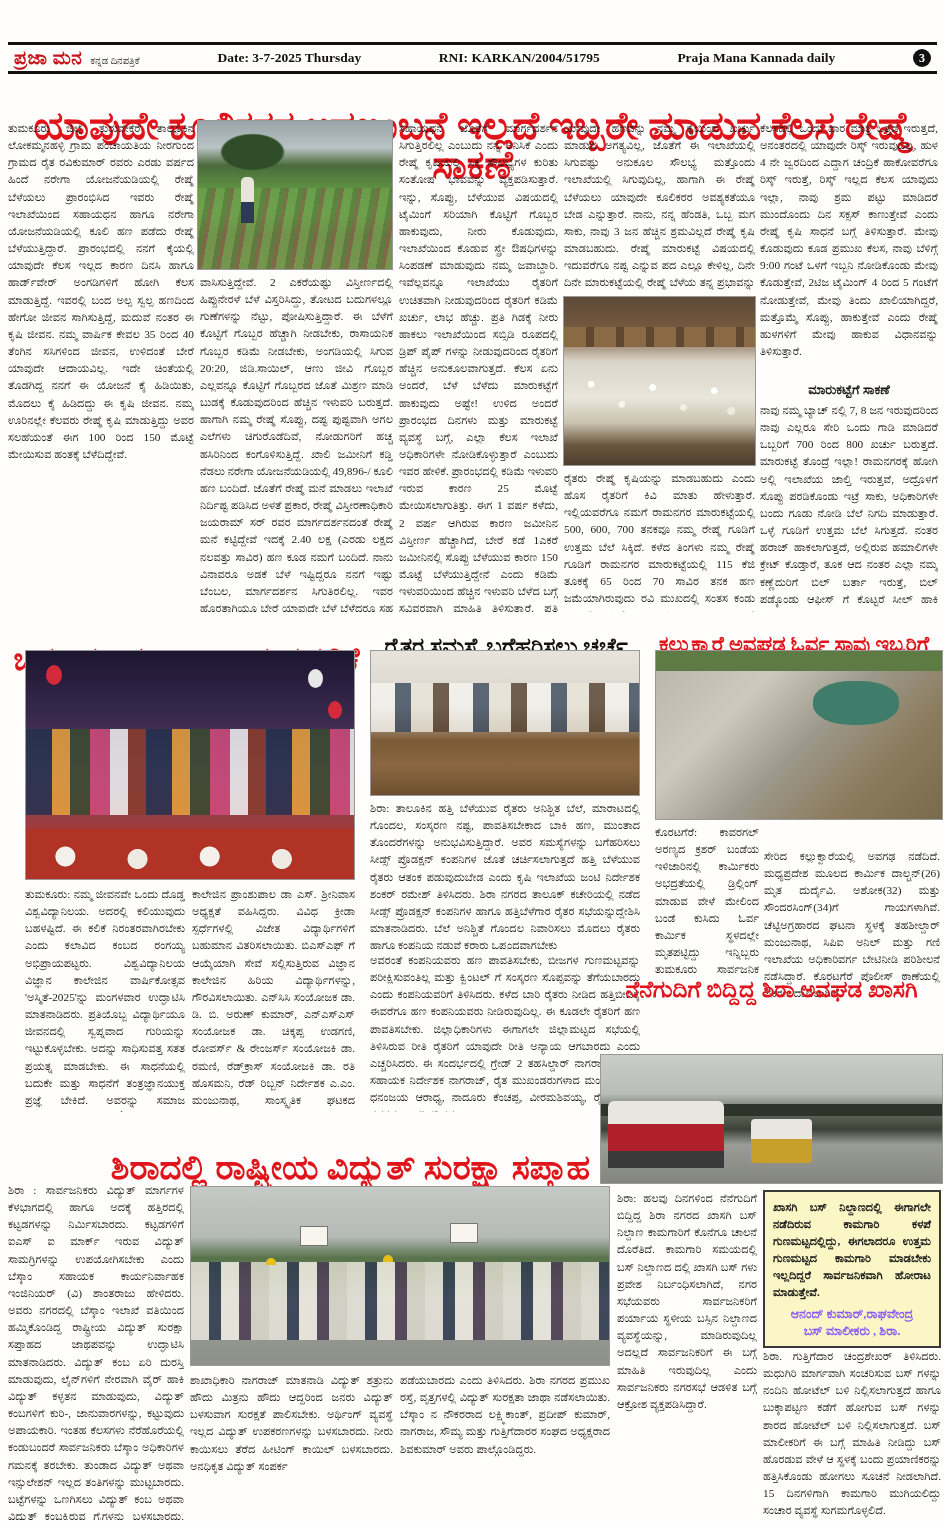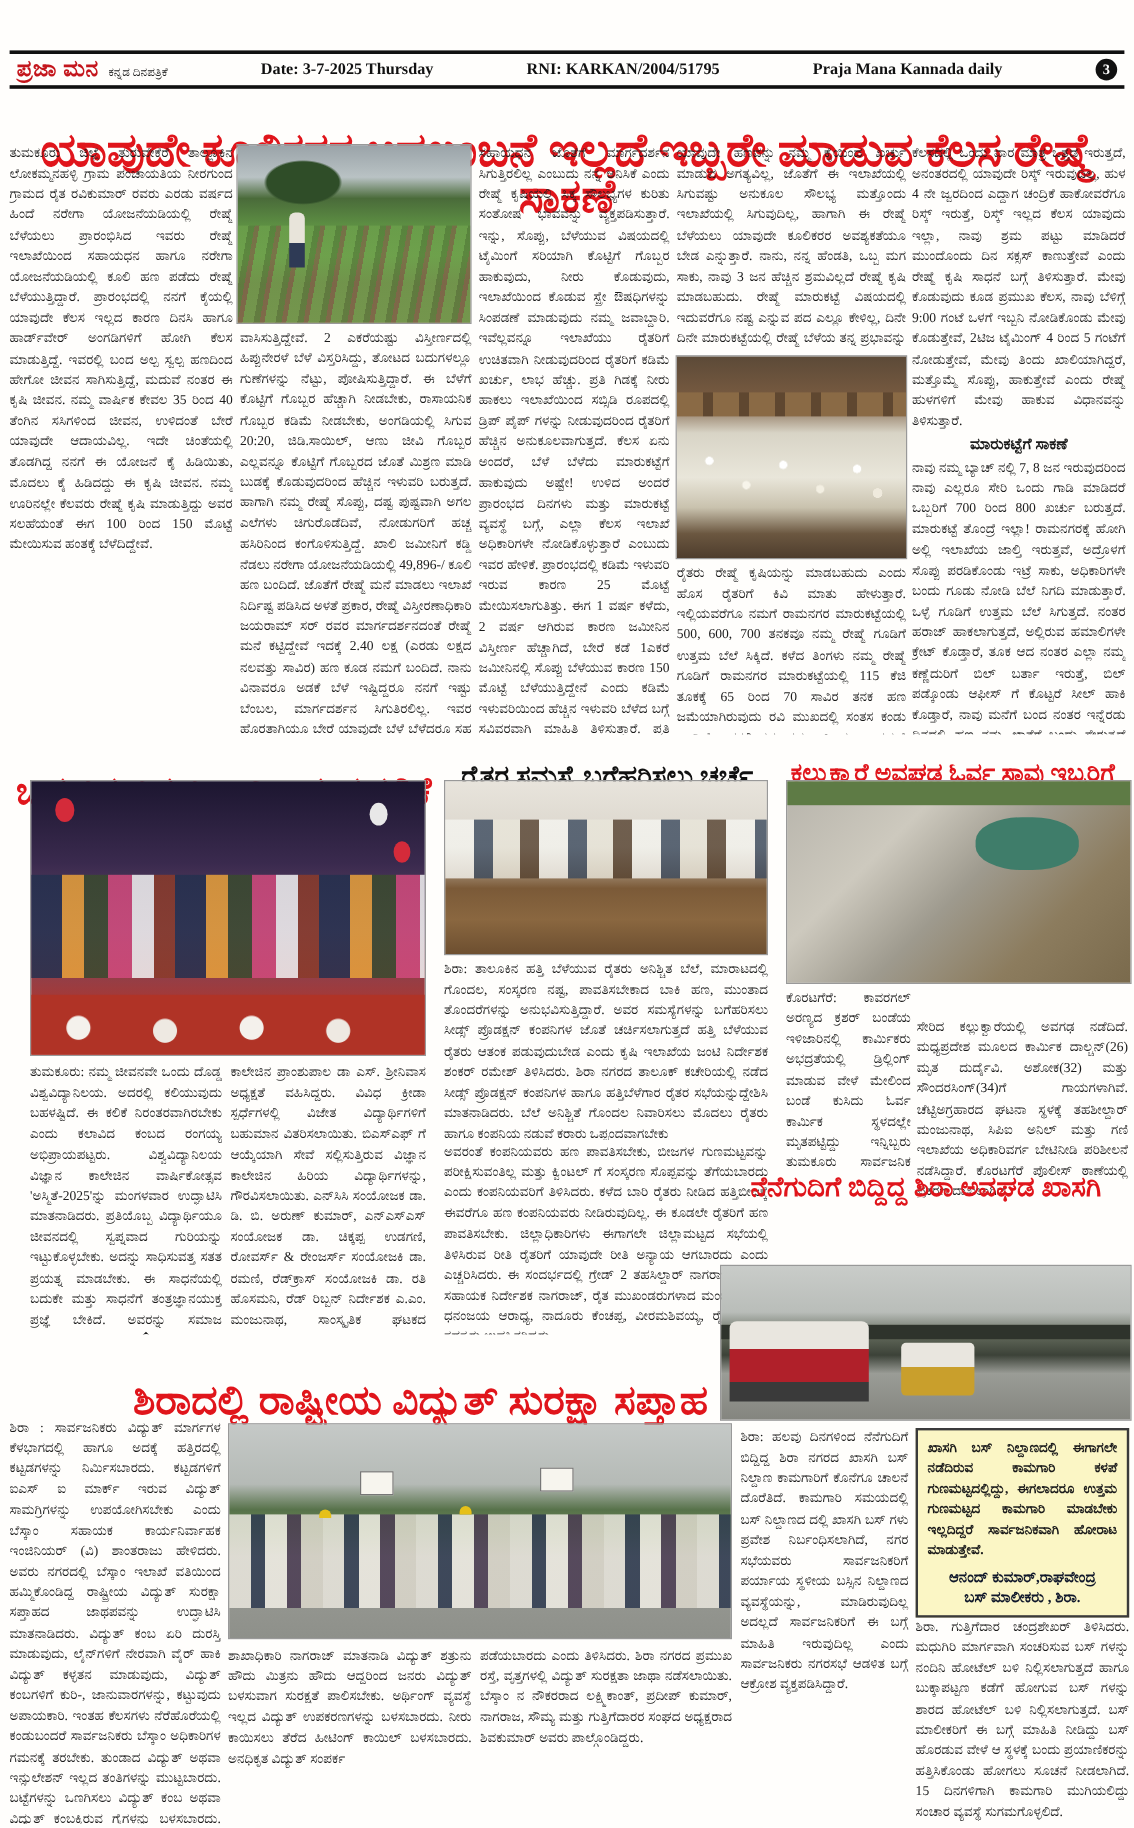--- a/index.html
+++ b/index.html
@@ -15,21 +15,21 @@
   .page-circle{width:18px;height:18px;border-radius:50%;background:#111;color:#fff;
                font-size:12px;font-weight:bold;display:flex;align-items:center;justify-content:center;}
   
   .main-headline{position:absolute;left:0;top:80px;width:945px;text-align:center;
                  font-size:39px;font-weight:bold;color:#e0151b;line-height:1.0;}
   .sec-headline{position:absolute;font-weight:bold;line-height:1.05;}
   .red{color:#e0151b;} .black{color:#111;}
   
   .col{position:absolute;font-size:11.3px;line-height:1.52;text-align:justify;
        overflow:hidden;word-break:break-word;}
-  .subhead{font-weight:bold;text-align:center;font-size:13px;margin:0 0 2px 0;}
+  .subhead{font-weight:bold;text-align:center;font-size:13px;margin:20px 0 2px 0;}
   
   .photo{position:absolute;overflow:hidden;border:1px solid #999;box-sizing:border-box;}
   .ph-farmer{background:linear-gradient(180deg,#9aa3a8 0%,#b9c2c4 18%,#4a6b3a 30%,#5d8f43 45%,#6fa04b 62%,#7d6a4a 78%,#8a7550 100%);}
   .ph-farmer .tree{position:absolute;left:8%;top:6%;width:40%;height:30%;background:radial-gradient(ellipse at center,#2f4d28 0 55%,transparent 60%);}
   .ph-farmer .man{position:absolute;left:22%;top:38%;width:13px;height:46px;background:linear-gradient(180deg,#e8e4da 0 55%,#2e3a55 55% 100%);border-radius:5px 5px 0 0;}
   .ph-farmer .rows{position:absolute;left:0;bottom:0;width:100%;height:55%;
      background:repeating-linear-gradient(100deg,#6da14c 0 9px,#567f3b 9px 14px,#7c6647 14px 18px);opacity:.75;}
   .ph-cocoon{background:linear-gradient(180deg,#5c4a38 0%,#7a5c41 22%,#d8d4c6 38%,#e9e6da 60%,#c9c2ae 75%,#6b5740 88%,#4e3d2d 100%);}
   .ph-cocoon .rack{position:absolute;left:0;top:18%;width:100%;height:12%;background:repeating-linear-gradient(90deg,#8a6a45 0 22px,#5f4730 22px 30px);}
   .ph-cocoon .blobs{position:absolute;left:5%;top:40%;width:90%;height:40%;
@@ -54,21 +54,21 @@
   .ph-bus .bus2{position:absolute;left:44%;bottom:16%;width:18%;height:34%;background:linear-gradient(180deg,#e9e6df 0 45%,#c99f2c 45% 100%);border-radius:4px;}
   .ph-bus .canopy{position:absolute;left:0;top:38%;width:100%;height:10%;background:#2e332c;}
   .ph-jatha{background:linear-gradient(180deg,#c5c9c7 0%,#b5bab6 28%,#57724a 40%,#6d8a58 50%,#9b9d97 62%,#8e908a 100%);}
   .ph-jatha .crowd{position:absolute;left:0;top:42%;width:100%;height:44%;
      background:repeating-linear-gradient(90deg,#e9e6dd 0 18px,#2e3a50 18px 30px,#f2efe6 30px 48px,#4a3b52 48px 60px,#dcd8cc 60px 78px);opacity:.85;}
   .ph-jatha .helmet{position:absolute;width:10px;height:7px;border-radius:5px 5px 0 0;background:#e6c019;}
   .ph-jatha .placard{position:absolute;width:26px;height:18px;background:#f7f5ee;border:1px solid #777;}
   
   .quote-box{position:absolute;background:#fbf6c5;border:2.5px solid #3a3a3a;box-sizing:border-box;
              padding:7px 8px;font-size:11.3px;line-height:1.5;text-align:justify;font-weight:bold;}
-  .quote-attr{margin-top:5px;text-align:center;color:#0f172a;font-size:12.5px;font-weight:bold;line-height:1.35;}
+  .quote-attr{margin-top:5px;text-align:center;color:#8b5cf6;font-size:12.5px;font-weight:bold;line-height:1.35;}
 </style>
 </head>
 <body>
 
 <div class="page">
 
   <header class="masthead">
     <span>
       <span class="logo">ಪ್ರಜಾ ಮನ</span>
       <span class="logo-sub">ಕನ್ನಡ ದಿನಪತ್ರಿಕೆ</span>

